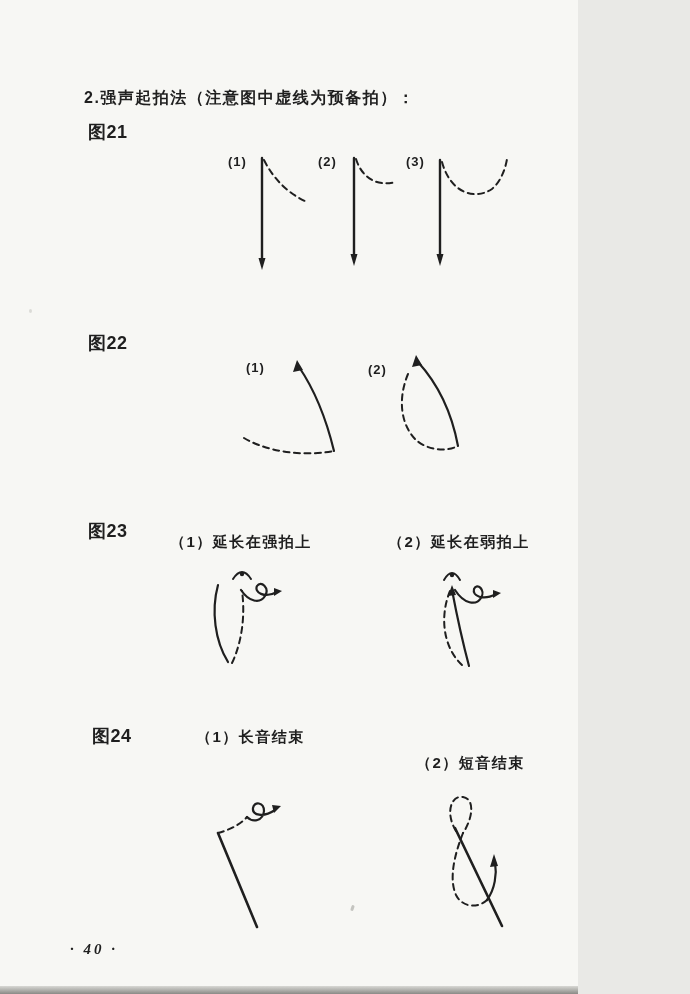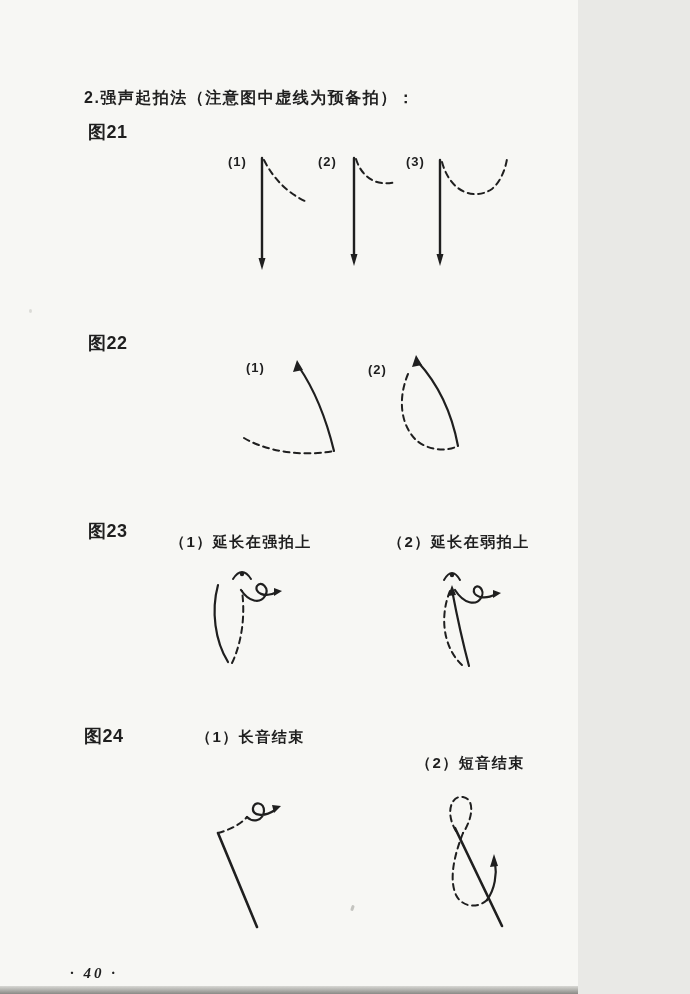--- a/index.html
+++ b/index.html
@@ -27,21 +27,21 @@
   }
   .figlabel {
     font-size: 18px; font-weight: bold; letter-spacing: 0.5px;
   }
   .caption {
     font-size: 15px; font-weight: bold; letter-spacing: 1.5px; white-space: nowrap;
   }
   .pagenum {
     font-family: "Liberation Serif", serif;
     font-style: italic; font-weight: bold;
-    font-size: 15px; letter-spacing: 3px; margin-top: 24px;
+    font-size: 15px; letter-spacing: 3px;
   }
   svg { overflow: visible; }
   .solid { fill: none; stroke: var(--ink); stroke-width: 2.2; stroke-linecap: round; }
   .thick { stroke-width: 2.6; }
   .dash  { fill: none; stroke: var(--ink); stroke-width: 2; stroke-dasharray: 6 4.5; stroke-linecap: round; }
   .ah    { fill: var(--ink); stroke: none; }
   .dlabel {
     font-family: "Liberation Sans", sans-serif;
     font-size: 13px; font-weight: bold; letter-spacing: 1px;
     fill: var(--ink);
@@ -115,21 +115,21 @@
   <svg class="abs" style="left:418px; top:563px" width="118" height="122">
     <path class="dash" d="M32,28 C22,52 24,84 45,103"></path>
     <path class="solid" d="M51,103 C43,73 38,48 34,27"></path>
     <polygon class="ah" points="30,33 38,32 34,22"></polygon>
     <path class="solid" d="M26,17 Q34,3 42,17" style="stroke-width:2"></path>
     <circle class="ah" cx="34" cy="12" r="2.2"></circle>
     <path class="solid" d="M37,27 C46,41 58,43 63,35 C68,27 59,19 56,26 C54,33 65,38 78,31"></path>
     <polygon class="ah" points="75,27 75,35 83,30"></polygon>
   </svg>
 
-  <div class="abs figlabel" style="left:84px; top:724px">图24</div>
+  <div class="abs figlabel" style="left:92px; top:724px">图24</div>
   <div class="abs caption" style="left:196px; top:728px">（1）长音结束</div>
   <div class="abs caption" style="left:416px; top:754px">（2）短音结束</div>
 
   <svg class="abs" style="left:193px; top:788px" width="118" height="148">
     <path class="dash" d="M25,45 C36,42 47,37 54,29"></path>
     <path class="solid" d="M54,29 C60,35 70,33 71,23 C71,14 61,13 60,20 C59,27 70,30 82,22"></path>
     <polygon class="ah" points="79,17 81,25 88,18"></polygon>
     <line class="solid thick" x1="25" y1="45" x2="64" y2="139"></line>
   </svg>
 

